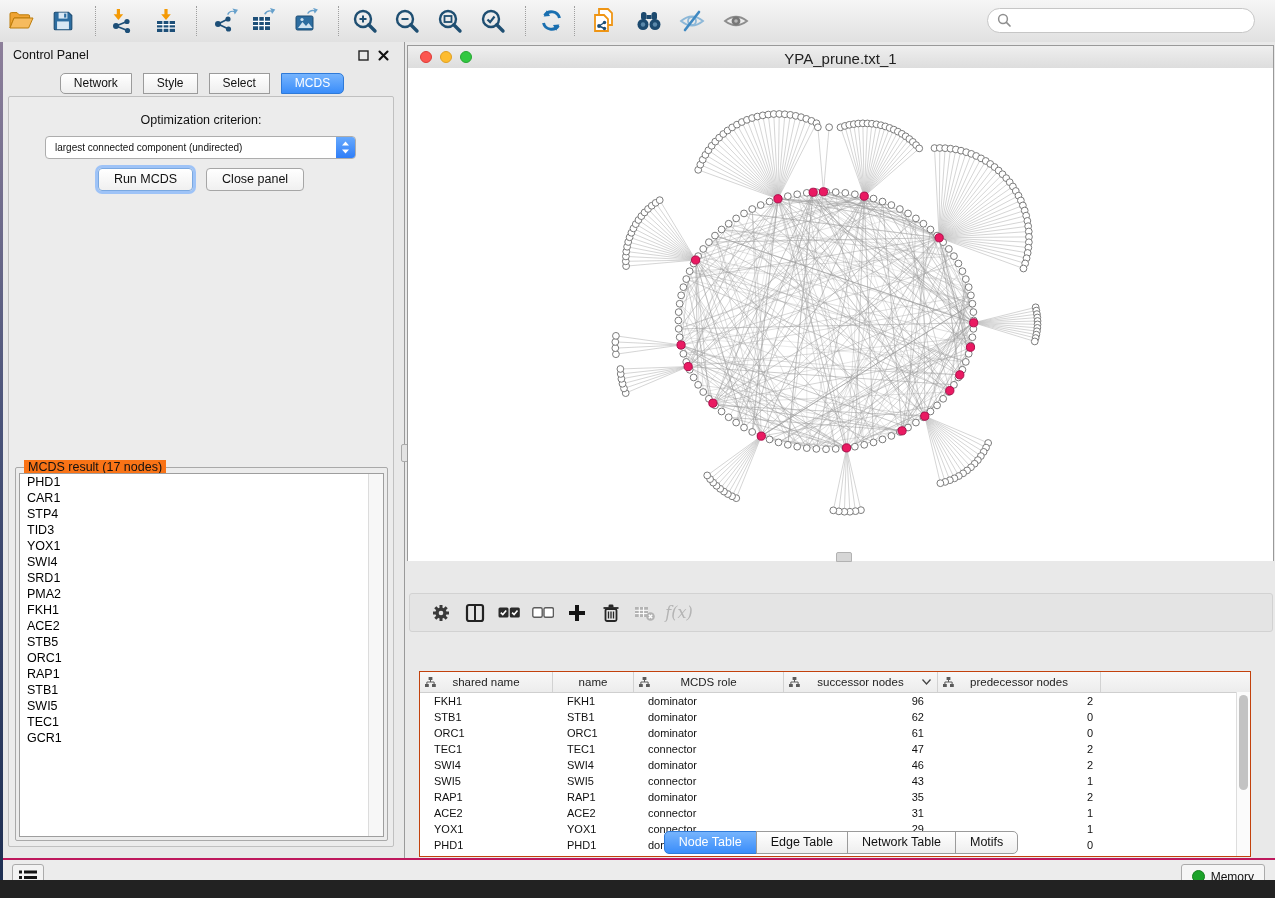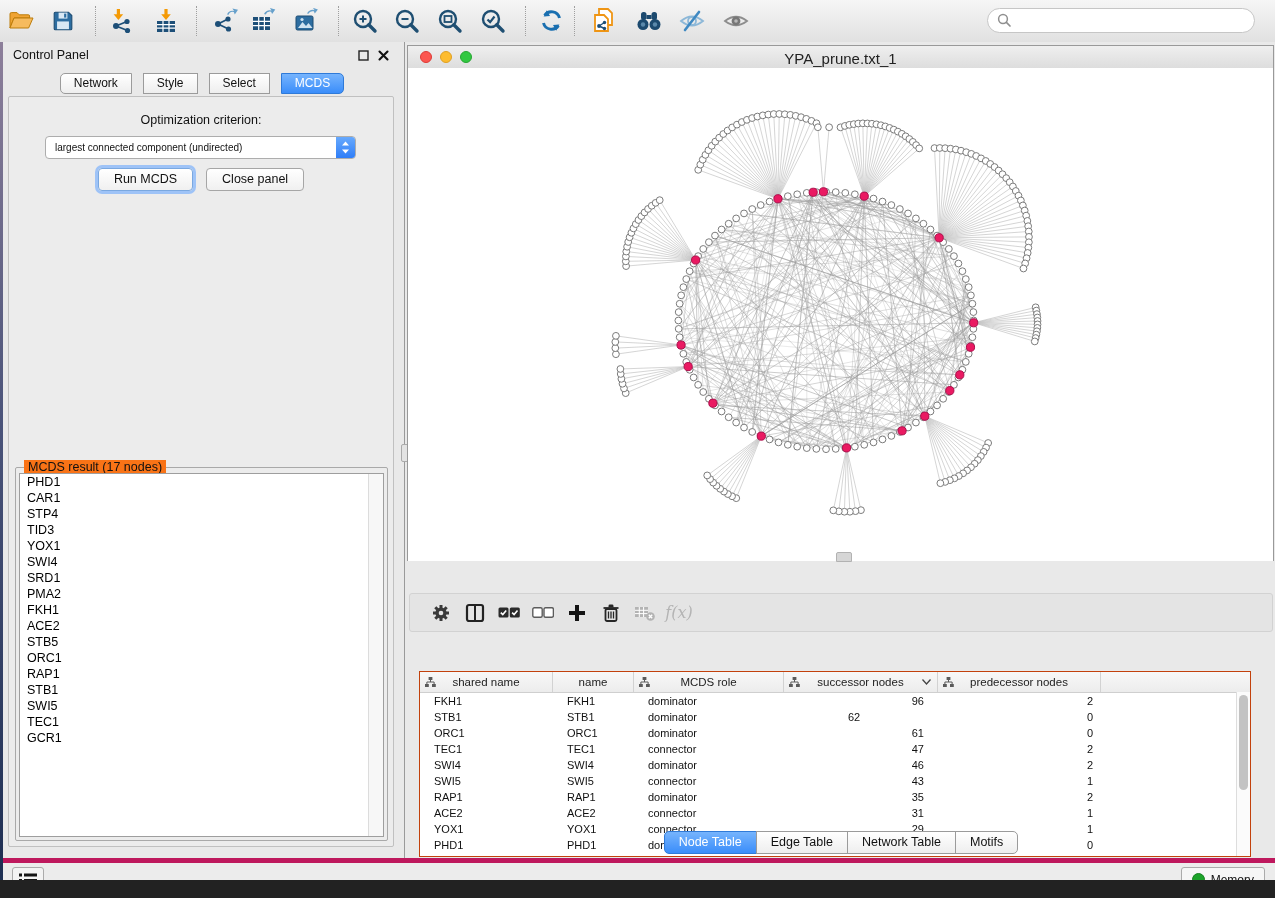--- a/index.html
+++ b/index.html
@@ -90,21 +90,21 @@
   .td{box-sizing:border-box;font-size:11px;line-height:16px;color:#111;
     white-space:nowrap;overflow:hidden;padding-left:14px;}
   .td.num{text-align:right;padding-left:0;padding-right:14px;}
   .td.num.last{padding-right:8px;}
   #table-scroll{position:absolute;right:0;top:20px;bottom:0;width:13px;background:#fbfbfb;border-left:1px solid #ddd;}
   #table-thumb{position:absolute;left:2px;right:2px;top:3px;height:95px;background:#c3c3c3;border-radius:5px;}
   #tp-tabs{position:absolute;left:0;top:266px;width:100%;display:flex;justify-content:center;}
   #tp-tabs .tab{font-size:12.5px;padding:3px 14px 4px;}
   
   #status-bar{position:absolute;left:0;top:816px;width:1272px;height:33px;
-    background:#ececec;border-top:5px solid #be185d;box-sizing:border-box;}
+    background:#ececec;border-top:2px solid #be185d;box-sizing:border-box;}
   #list-btn{position:absolute;left:9px;top:4px;width:30px;height:25px;background:#f3f3f3;
     border:1px solid #ababab;border-radius:3px;display:flex;align-items:center;justify-content:center;}
   #memory-btn{position:absolute;right:10px;top:4px;height:25px;background:#f6f6f6;border:1px solid #ababab;
     border-radius:3px;display:flex;align-items:center;gap:6px;padding:0 10px;font-size:12px;box-sizing:border-box;}
   #memory-dot{width:11px;height:11px;border-radius:50%;background:#1ca32a;border:1px solid #15801f;}
   svg{display:block;}
 </style>
 </head>
 <body>
 
@@ -1211,21 +1211,21 @@
               <div class="td" style="width: 133px;">FKH1</div>
               <div class="td" style="width: 81px;">FKH1</div>
               <div class="td" style="width: 150px;">dominator</div>
               <div class="td num" style="width: 154px;">96</div>
               <div class="td num last" style="width: 163px;">2</div>
             </div>
             <div class="tr">
               <div class="td" style="width: 133px;">STB1</div>
               <div class="td" style="width: 81px;">STB1</div>
               <div class="td" style="width: 150px;">dominator</div>
-              <div class="td num" style="width: 154px; text-align: center;">62</div>
+              <div class="td num" style="width: 154px;">62</div>
               <div class="td num last" style="width: 163px;">0</div>
             </div>
             <div class="tr">
               <div class="td" style="width: 133px;">ORC1</div>
               <div class="td" style="width: 81px;">ORC1</div>
               <div class="td" style="width: 150px;">dominator</div>
               <div class="td num" style="width: 154px;">61</div>
               <div class="td num last" style="width: 163px;">0</div>
             </div>
             <div class="tr">

